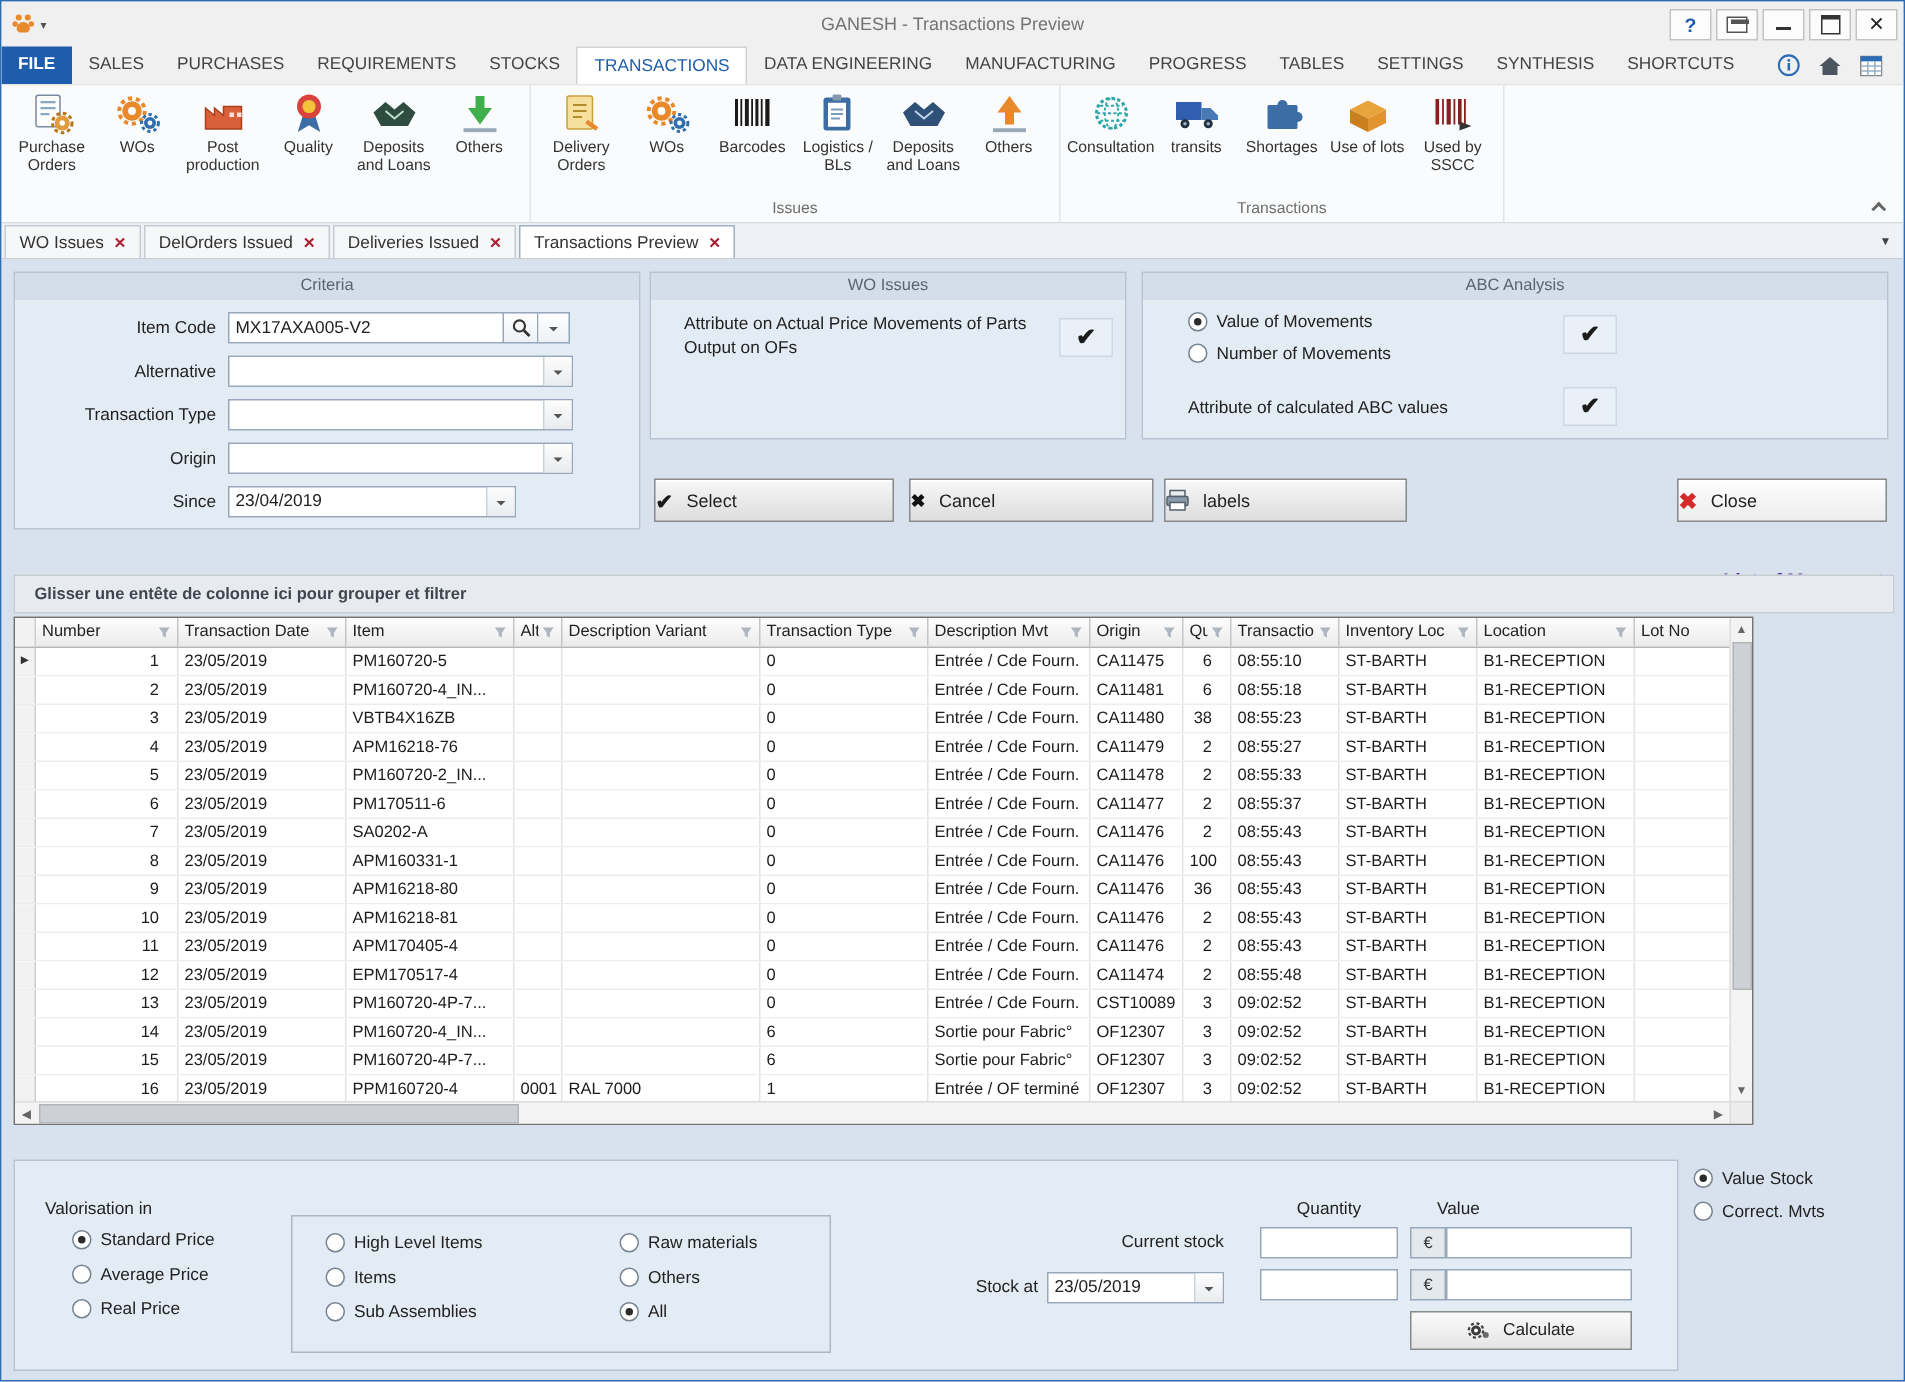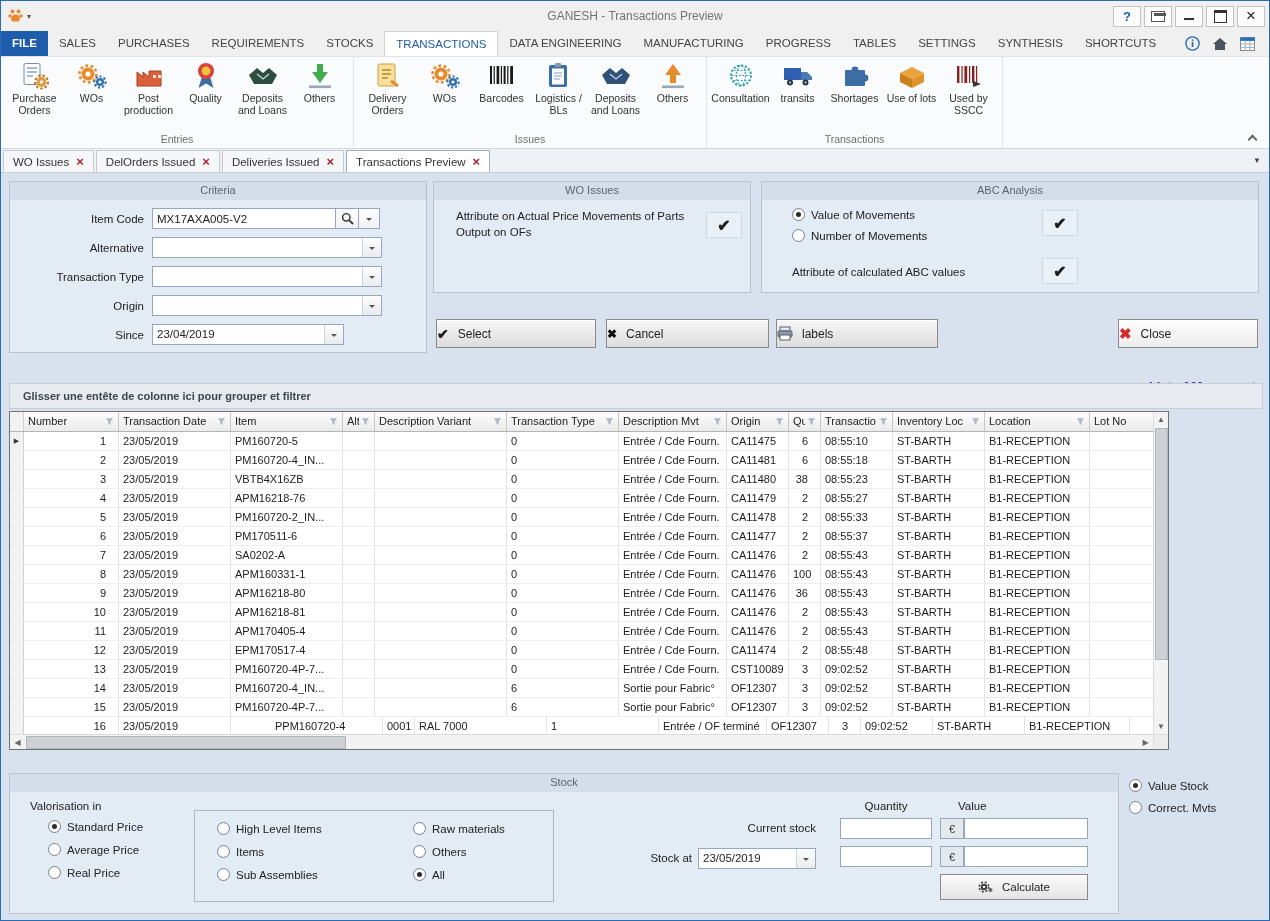--- a/index.html
+++ b/index.html
@@ -245,21 +245,20 @@
               <div class="ricon">
                 <svg viewBox="0 0 32 28">
                   <rect x="13" y="2" width="6" height="9" fill="#3faf4b"></rect>
                   <path d="M8 10h16l-8 11z" fill="#3faf4b"></path>
                   <rect x="5" y="23.5" width="22" height="2.6" fill="#98a8b8"></rect>
                 </svg>
               </div>
               <div class="rlabel-txt">Others</div>
             </div>
           </div>
-          <div class="rgrouplabel">Entries</div>
         </div>
         <div class="rgroup">
           <div class="ritems">
             <div class="ritem">
               <div class="ricon">
                 <svg viewBox="0 0 32 28">
                   <rect x="6" y="2" width="17" height="22" rx="1.5" fill="#f7df9e" stroke="#c9a23f"></rect>
                   <path d="M10 8h9M10 12h9M10 16h6" stroke="#b08c2c" stroke-width="1.4"></path>
                   <path d="M19 19l7 5" stroke="#e8892b" stroke-width="3"></path>
                 </svg>
@@ -893,21 +892,21 @@
             <div class="gcell" style="width: 72px;">09:02:52</div>
             <div class="gcell" style="width: 92px;">ST-BARTH</div>
             <div class="gcell" style="width: 105px;">B1-RECEPTION</div>
             <div class="gcell" style="width: 98px;"></div>
             <div class="gcell" style="width: 59px;"></div>
           </div>
           <div class="grow">
             <div class="gcell rowhead"></div>
             <div class="gcell num" style="width: 95px;">16</div>
             <div class="gcell" style="width: 112px;">23/05/2019</div>
-            <div class="gcell" style="width: 112px; margin-left: 40px;">PPM160720-4</div>
+            <div class="gcell" style="width: 112px;">PPM160720-4</div>
             <div class="gcell" style="width: 32px;">0001</div>
             <div class="gcell" style="width: 132px;">RAL 7000</div>
             <div class="gcell" style="width: 112px;">1</div>
             <div class="gcell" style="width: 108px;">Entrée / OF terminé</div>
             <div class="gcell" style="width: 62px;">OF12307</div>
             <div class="gcell num" style="width: 32px;">3</div>
             <div class="gcell" style="width: 72px;">09:02:52</div>
             <div class="gcell" style="width: 92px;">ST-BARTH</div>
             <div class="gcell" style="width: 105px;">B1-RECEPTION</div>
             <div class="gcell" style="width: 98px;"></div>
@@ -922,21 +921,20 @@
       <div class="hscroll">
         <span class="sbtn">◀</span>
         <span class="hthumb"></span>
         <span class="hsp"></span>
         <span class="sbtn">▶</span>
       </div>
       <div class="corner"></div>
     </div>
 
     <div class="panel" style="left:8px;top:600px;width:1110px;height:141px">
-      <div class="panel-h">Stock</div>
       <span class="stock-label" style="left:20px;top:26px">Valorisation in</span>
       <div class="vopts">
           <div class="radio sel">
             <span class="rdot"></span>
             <span class="rlab">Standard Price</span>
           </div>
           <div class="radio">
             <span class="rdot"></span>
             <span class="rlab">Average Price</span>
           </div>

